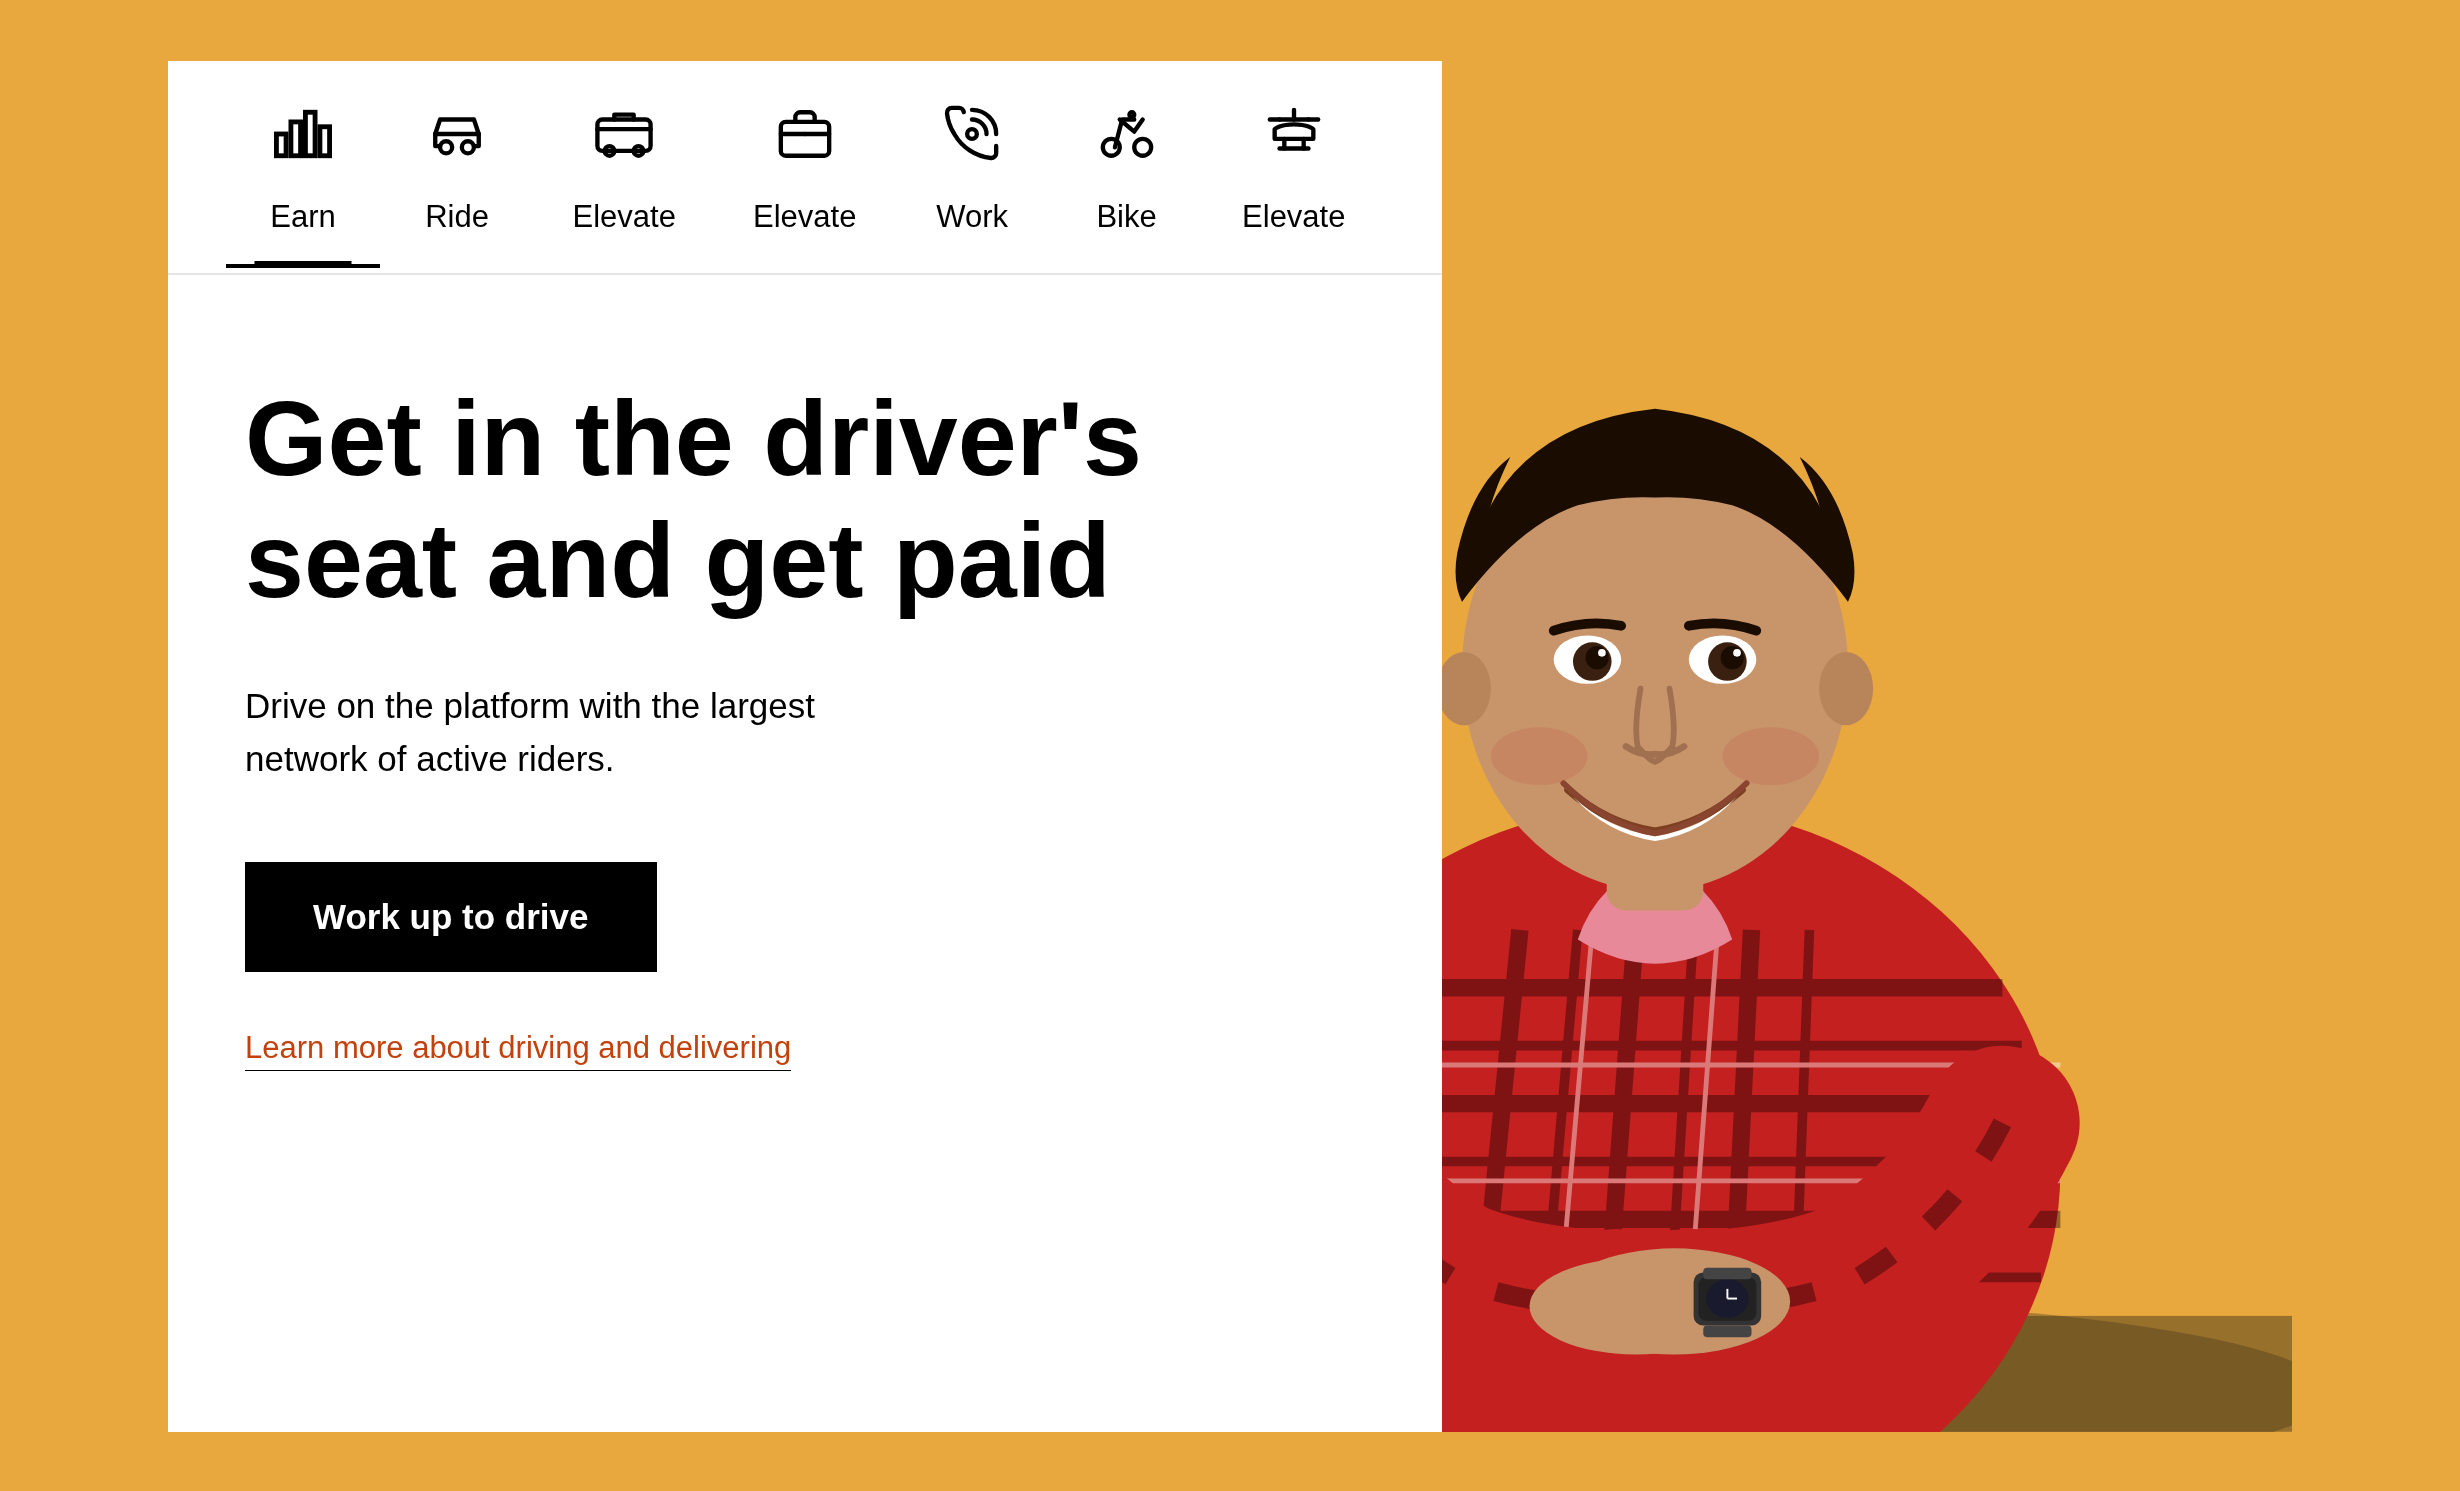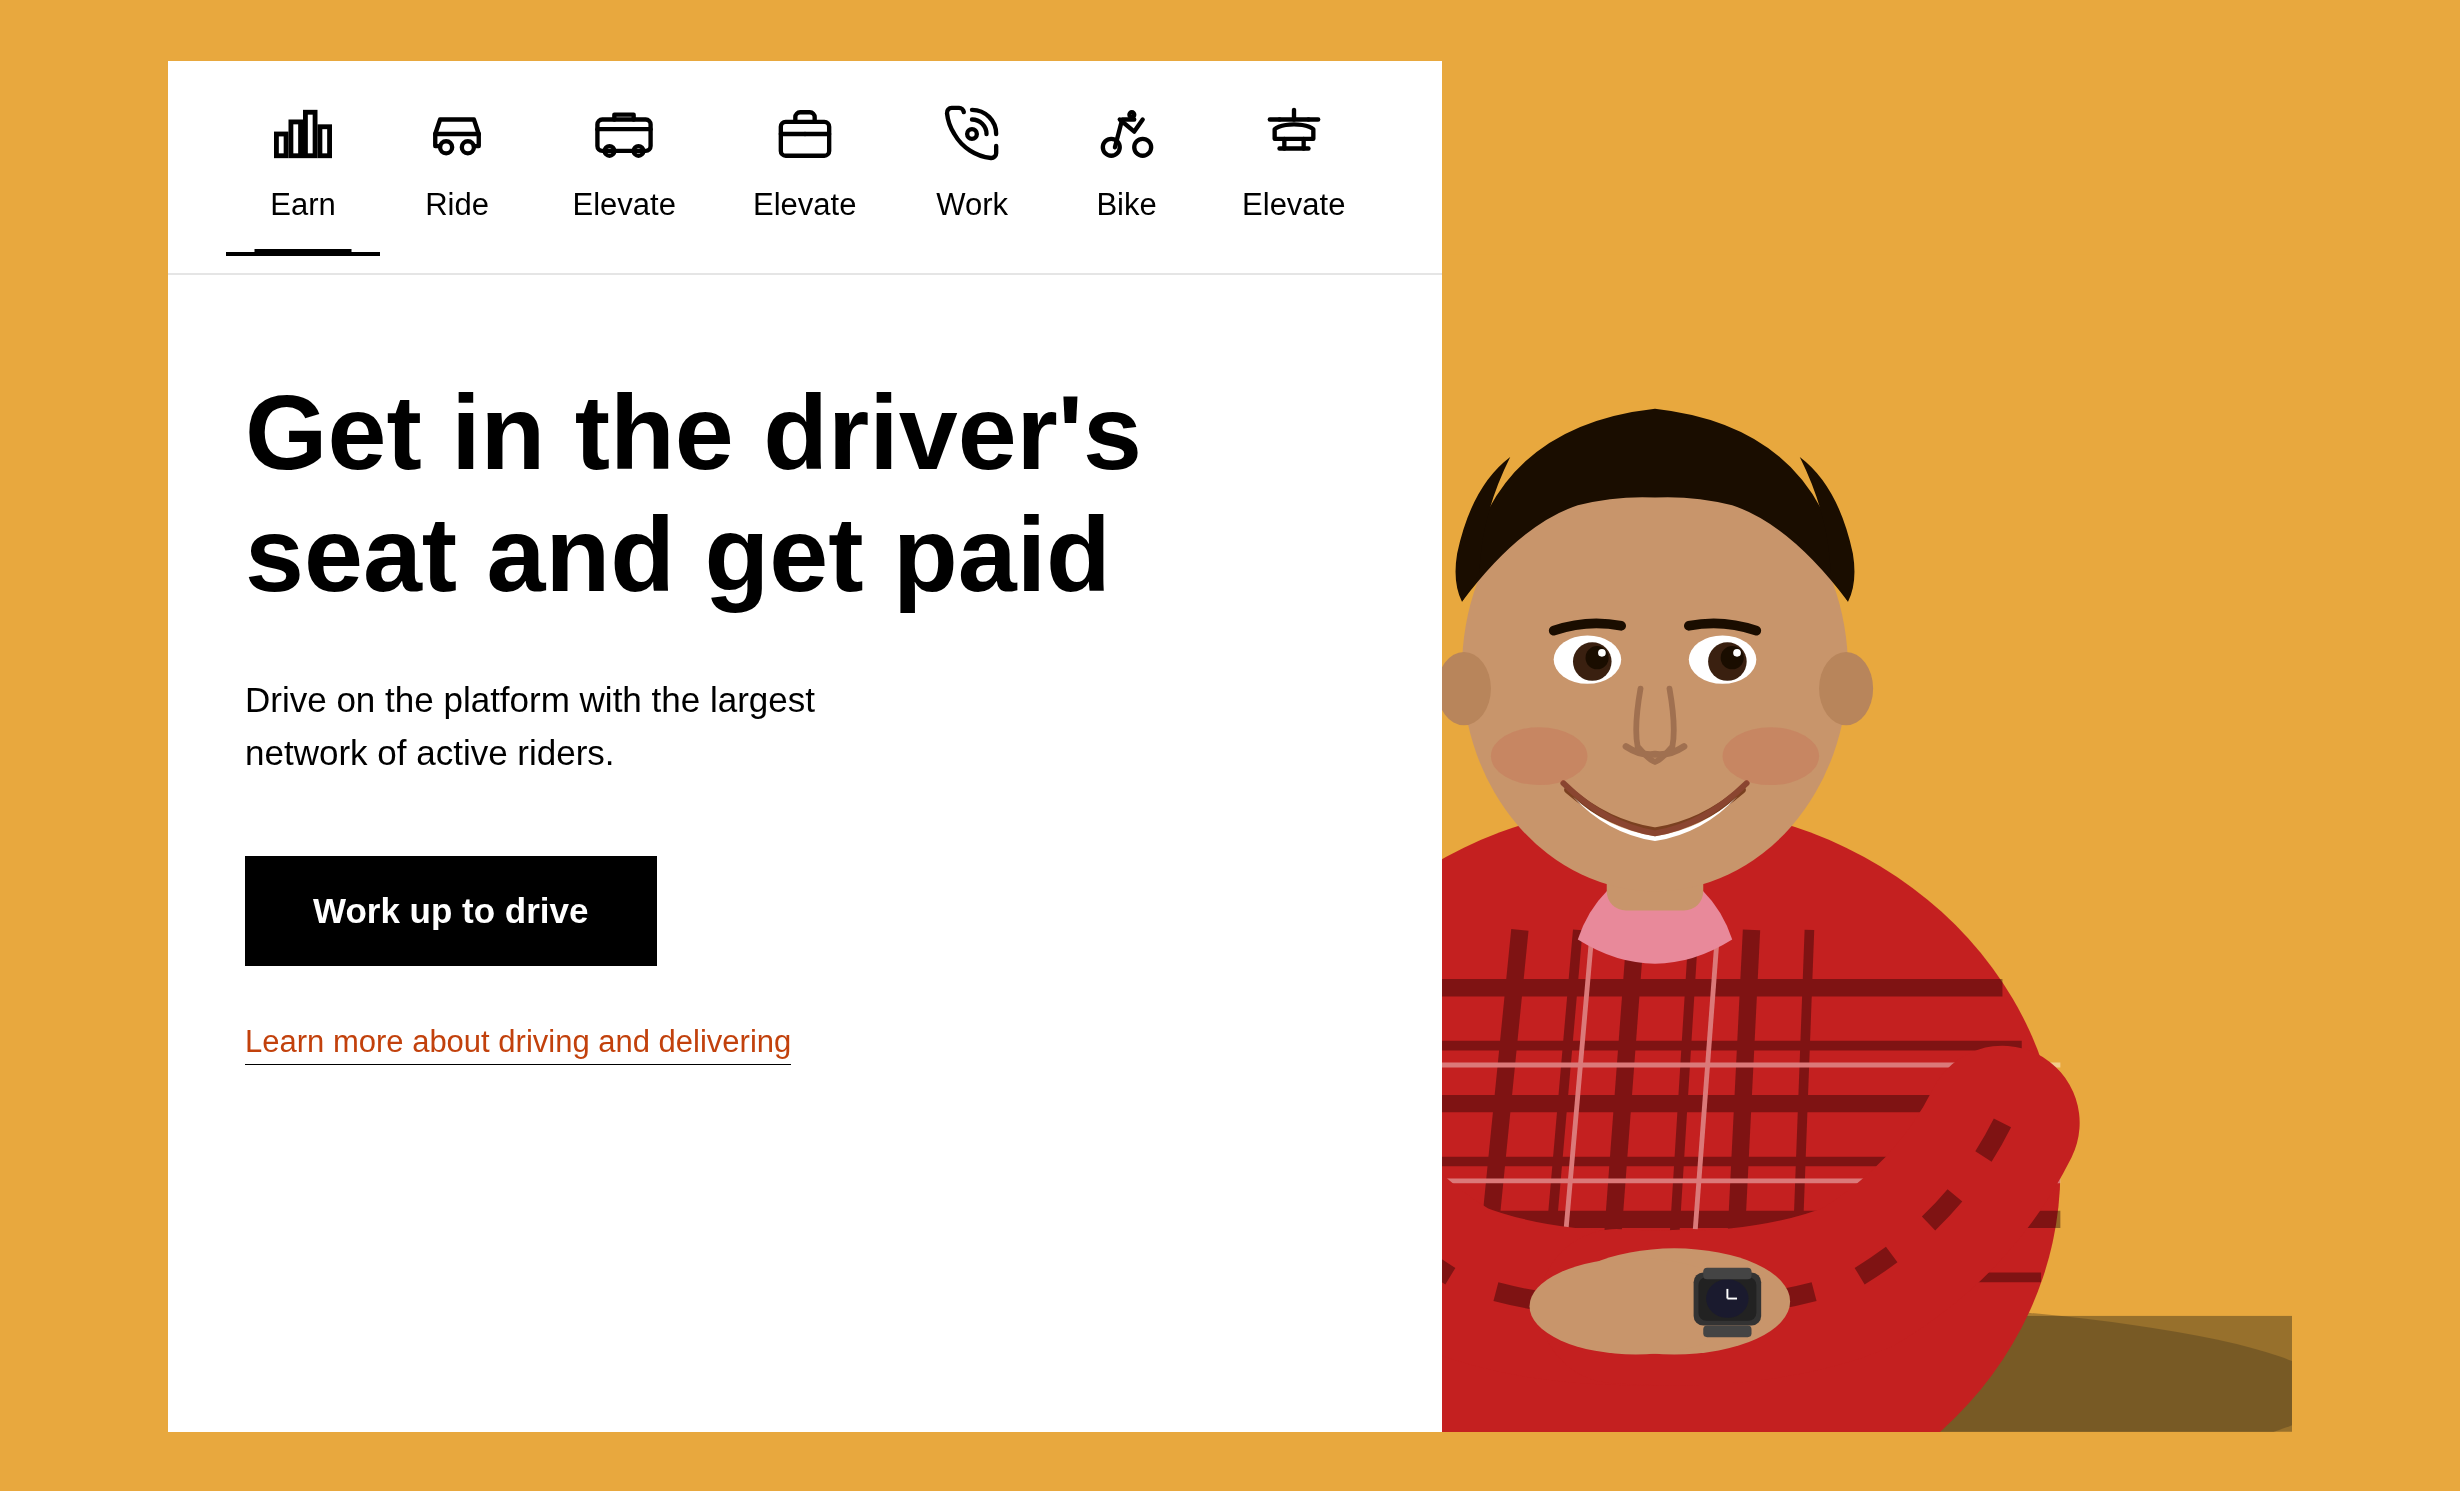--- a/index.html
+++ b/index.html
@@ -43,20 +43,21 @@
     }
 
     .nav-item {
       display: flex;
       flex-direction: column;
       align-items: center;
       padding: 39px 48px 29px;
       cursor: pointer;
       position: relative;
       min-width: 154px;
+      gap: 12px;
     }
 
     .nav-item.active::after {
       content: '';
       position: absolute;
       bottom: -1.9px;
       left: 50%;
       transform: translateX(-50%);
       width: 97px;
       height: 4.8px;
@@ -89,20 +90,21 @@
       padding: 97px 77px 77px;
     }
 
     .hero-title {
       font-size: 106px;
       font-weight: 800;
       line-height: 1.15;
       color: #000000;
       margin-bottom: 58px;
       max-width: 966px;
+      margin-top: 6px;
     }
 
     .hero-subtitle {
       font-size: 35px;
       font-weight: 400;
       color: #000000;
       line-height: 1.5;
       margin-bottom: 77px;
       max-width: 676px;
     }

